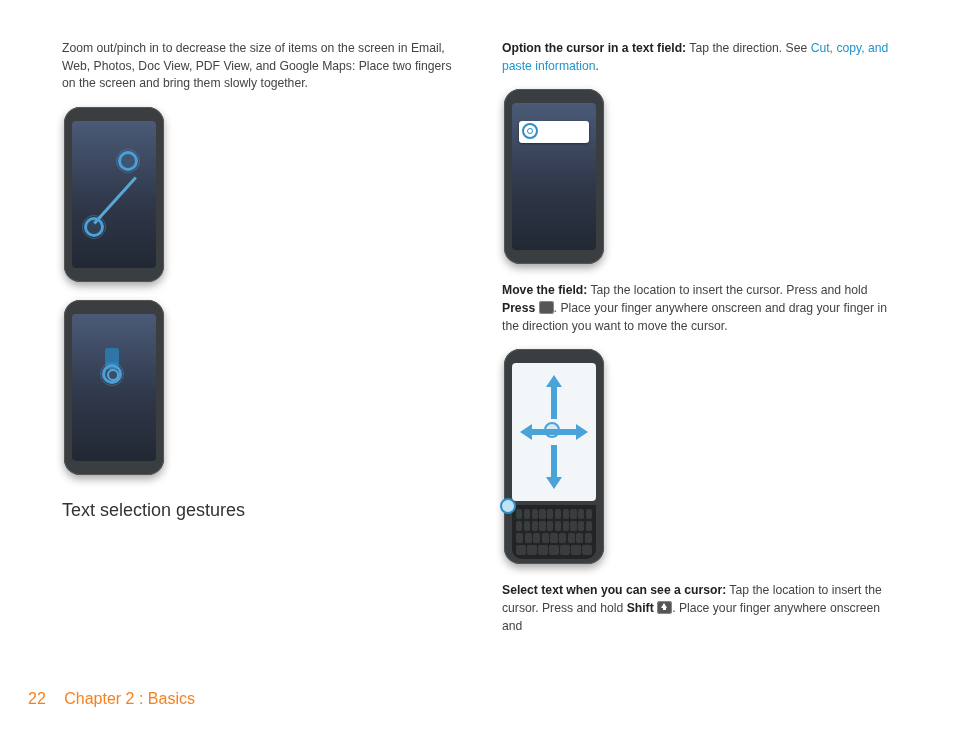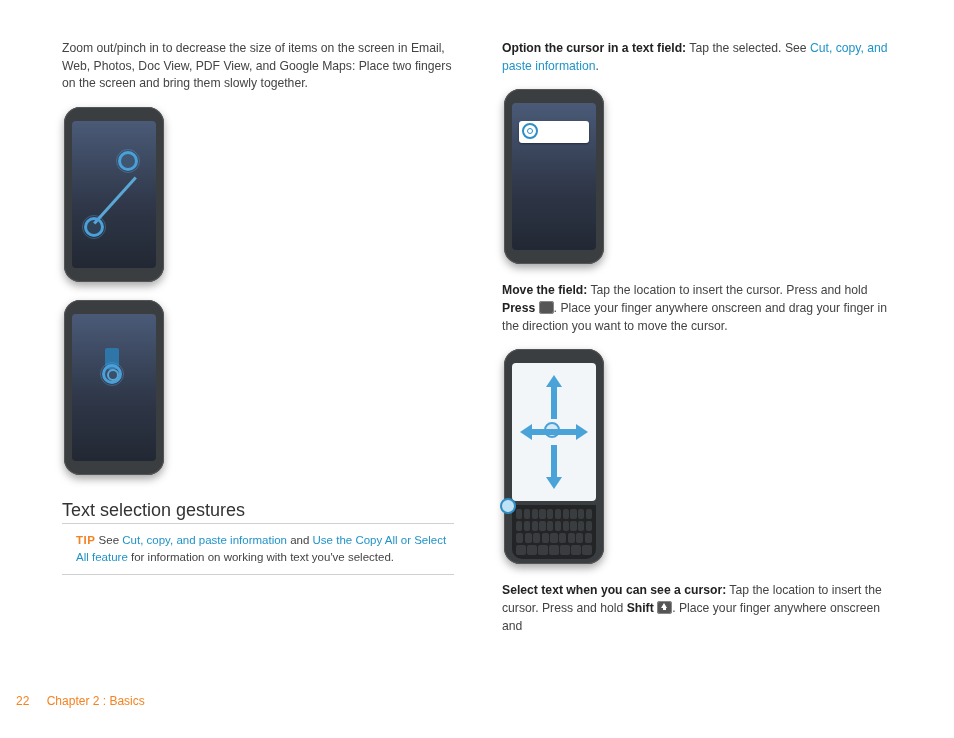--- a/index.html
+++ b/index.html
@@ -197,22 +197,22 @@
   .slider-dot{
     position:absolute;
     left:-4px; bottom:50px;
     width:16px;height:16px;
     border:2px solid #2f8fc4;
     border-radius:50%;
     background:#bfe2f4;
   }
   .footer{
     position:absolute;
-    left:16px; bottom:30px;
-    font-size:12px;
+    left:28px; bottom:30px;
+    font-size:16px;
     color:#f58220;
   }
   .footer .pg{ margin-right:14px; }
 </style>
 </head>
 <body>
 
 <div class="columns">
 
   <div class="col">
@@ -230,29 +230,25 @@
     <div class="phone double">
       <div class="screen">
         <div class="ribbon"></div>
         <div class="touch-ring"></div>
         <div class="touch-ring2"></div>
       </div>
     </div>
 
     <h2 class="section-title">Text selection gestures</h2>
 
-    <div class="tipbox">
-      <span class="tip-label">TIP</span>
-      <span>See </span><span class="link">Cut, copy, and paste information</span><span> and </span><span class="link">Use the Copy All or Select All feature</span><span> for information on working with text you've selected.</span>
-    </div>
   </div>
 
   <div class="col">
     <p class="para">
-      <span class="bold">Option the cursor in a text field:</span><span> Tap the selected. See </span><span class="link">Cut, copy, and paste information</span><span>.</span>
+      <span class="bold">Option the cursor in a text field:</span><span> Tap the direction. See </span><span class="link">Cut, copy, and paste information</span><span>.</span>
     </p>
 
     <div class="phone cursor">
       <div class="screen">
         <div class="textfield">
             <div class="cring"></div>
           </div>
       </div>
     </div>
 

